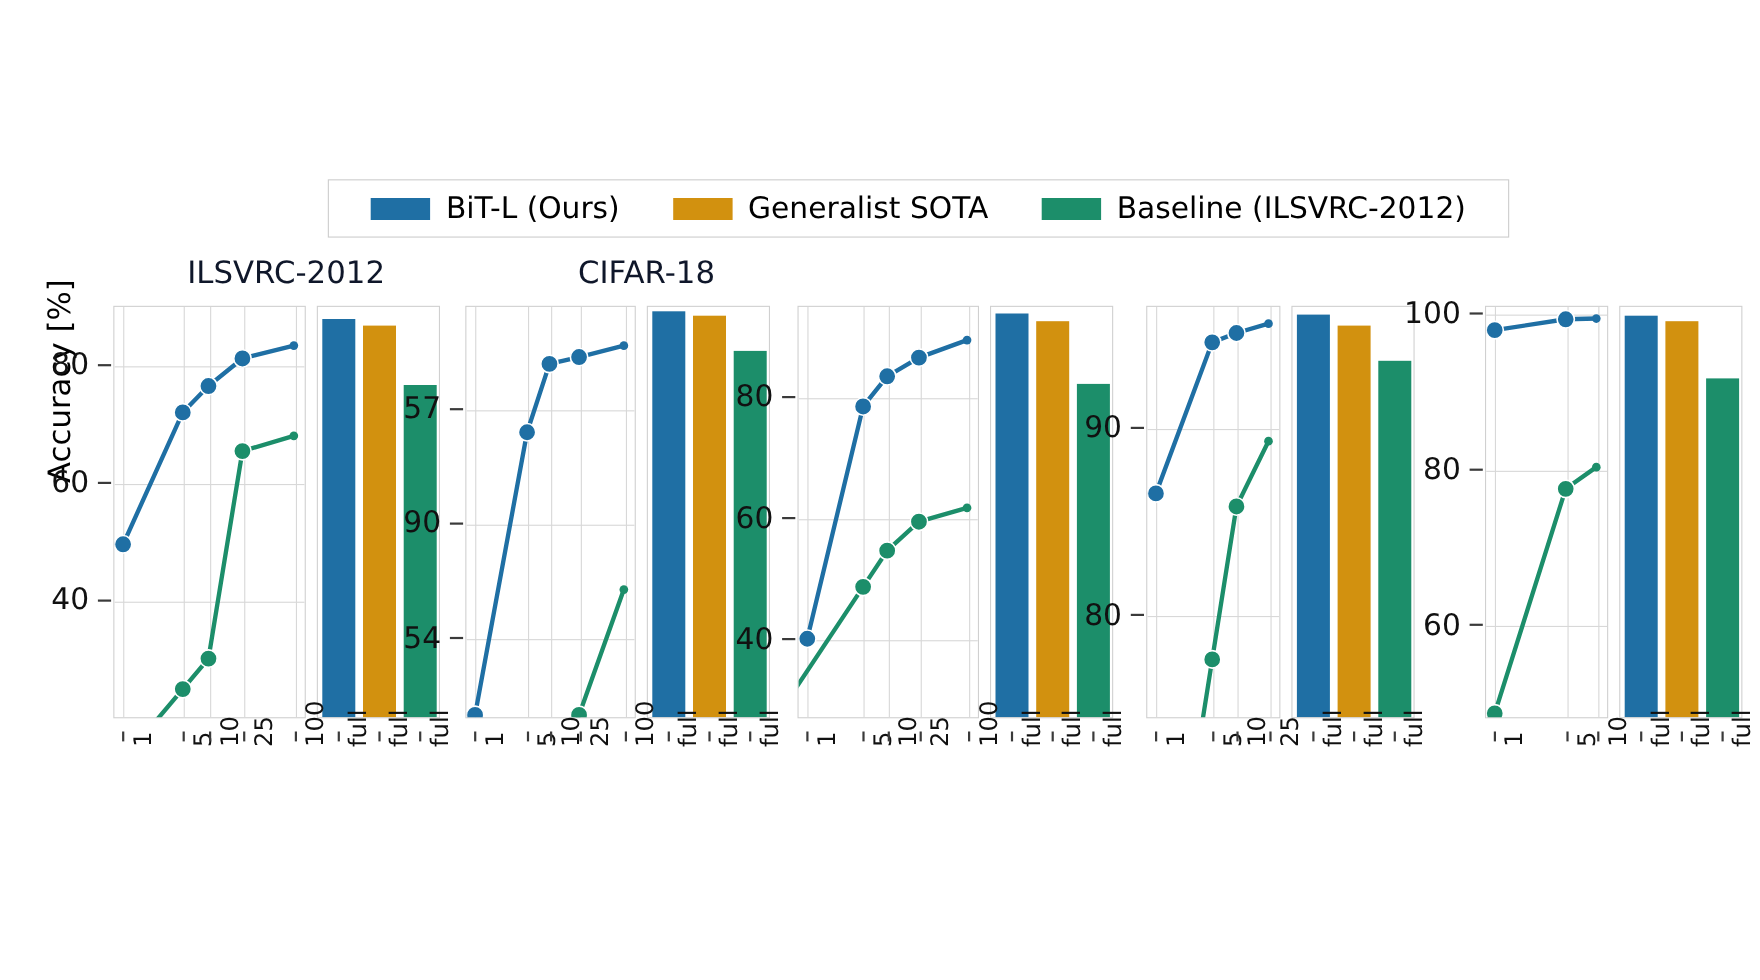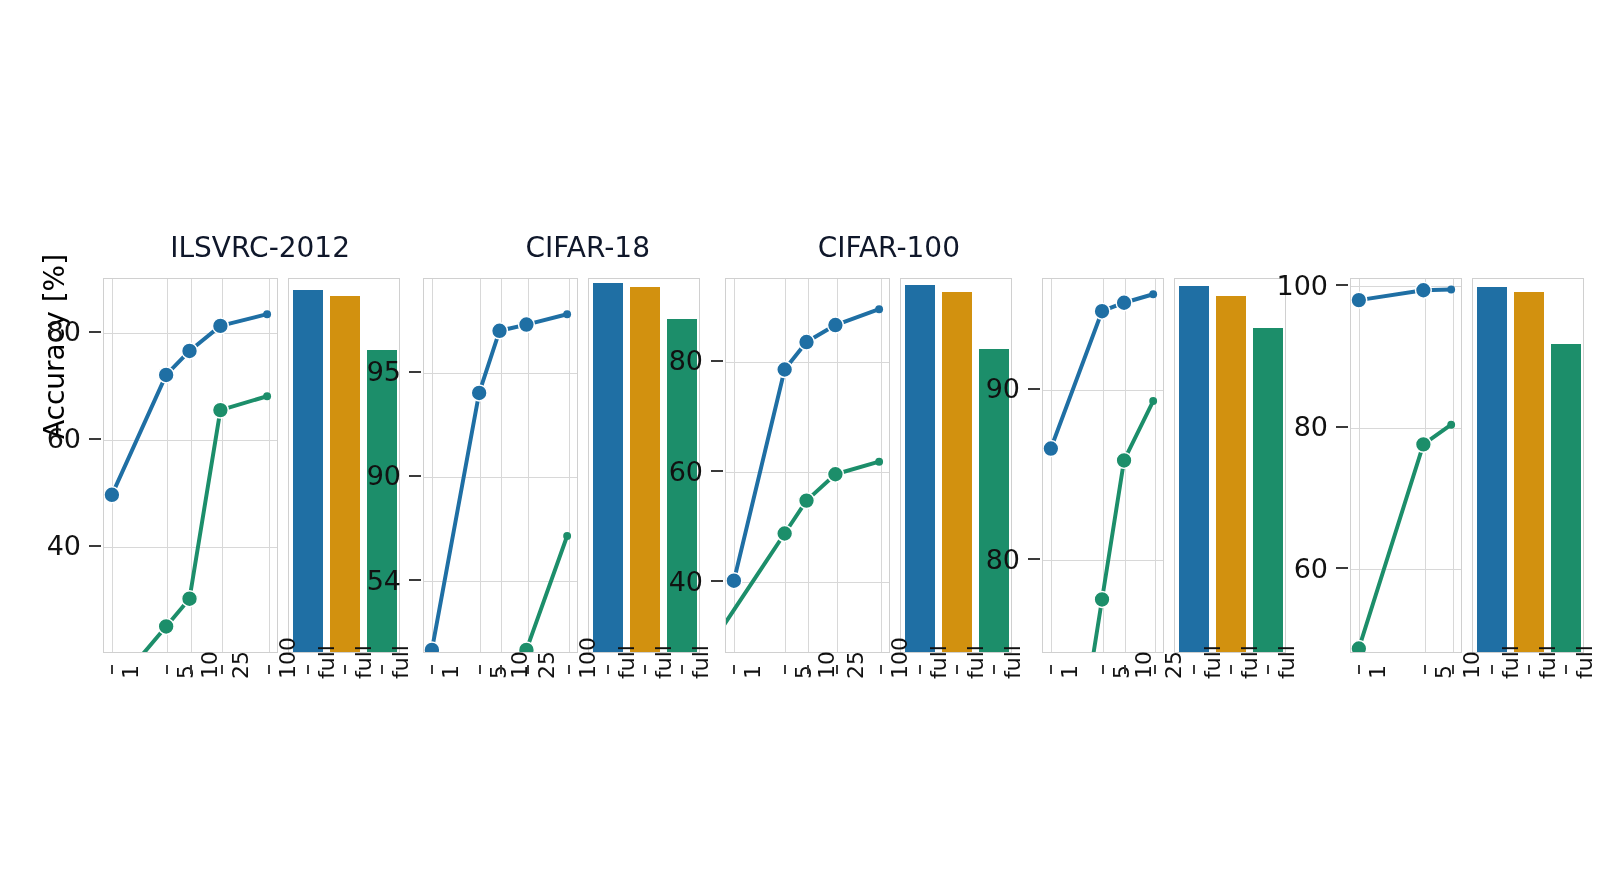--- a/index.html
+++ b/index.html
@@ -153,20 +153,34 @@
     height: 2px;
     background: #3a3a3a;
     margin-left: 8px;
   }
 </style>
 </head>
 <body>
 
 <div id="root">
 
+  <div class="legend-box">
+    <div class="legend-entry">
+      <span class="legend-swatch" style="background:#1f6fa4"></span>
+      <span class="legend-label">BiT-L (Ours)</span>
+    </div>
+    <div class="legend-entry">
+      <span class="legend-swatch" style="background:#d2910f"></span>
+      <span class="legend-label">Generalist SOTA</span>
+    </div>
+    <div class="legend-entry">
+      <span class="legend-swatch" style="background:#1c8e6a"></span>
+      <span class="legend-label">Baseline (ILSVRC-2012)</span>
+    </div>
+  </div>
 
   <div class="ylabel">Accuracy [%]</div>
 
   <div id="panels">
       <div class="panel-group" style="left: 60px; width: 290px; height: 435px;">
         <div class="panel-title">ILSVRC-2012</div>
         <div class="axes line-axes" style="left: 43px; width: 175px; height: 375px;">
           <div class="gridline-v" style="left: 8px;"></div>
           <div class="gridline-v" style="left: 62.8691px;"></div>
           <div class="gridline-v" style="left: 86.5px;"></div>
@@ -253,42 +267,41 @@
         </div>
         <div class="ytick-row" style="left: -33px; width: 84px; top: 334.083px; height: 28px;">
           <span class="ytick-text">54</span>
           <span class="ytick-dash"></span>
         </div>
         <div class="ytick-row" style="left: -33px; width: 84px; top: 229.917px; height: 28px;">
           <span class="ytick-text">90</span>
           <span class="ytick-dash"></span>
         </div>
         <div class="ytick-row" style="left: -33px; width: 84px; top: 125.75px; height: 28px;">
-          <span class="ytick-text">95</span>
+          <span class="ytick-text">57</span>
           <span class="ytick-dash"></span>
         </div>
         <div class="tick-mark" style="left: 61px; top: 433px;"></div>
         <div class="tick-label-x" style="left: 70px; top: 447px;">1</div>
         <div class="tick-mark" style="left: 108.879px; top: 433px;"></div>
         <div class="tick-label-x" style="left: 117.879px; top: 447px;">5</div>
         <div class="tick-mark" style="left: 129.5px; top: 433px;"></div>
         <div class="tick-label-x" style="left: 138.5px; top: 447px;">10</div>
         <div class="tick-mark" style="left: 156.759px; top: 433px;"></div>
         <div class="tick-label-x" style="left: 165.759px; top: 447px;">25</div>
         <div class="tick-mark" style="left: 198px; top: 433px;"></div>
         <div class="tick-label-x" style="left: 207px; top: 447px;">100</div>
         <div class="tick-mark" style="left: 236.667px; top: 433px;"></div>
         <div class="tick-label-x" style="left: 245.667px; top: 447px;">full</div>
         <div class="tick-mark" style="left: 274px; top: 433px;"></div>
         <div class="tick-label-x" style="left: 283px; top: 447px;">full</div>
         <div class="tick-mark" style="left: 311.333px; top: 433px;"></div>
         <div class="tick-label-x" style="left: 320.333px; top: 447px;">full</div>
       </div>
       <div class="panel-group" style="left: 660px; width: 300px; height: 435px;">
-        <div class="panel-title">CIFAR-100</div>
         <div class="axes line-axes" style="left: 65px; width: 165px; height: 375px;">
           <div class="gridline-v" style="left: 8px;"></div>
           <div class="gridline-v" style="left: 59.3743px;"></div>
           <div class="gridline-v" style="left: 81.5px;"></div>
           <div class="gridline-v" style="left: 110.749px;"></div>
           <div class="gridline-v" style="left: 155px;"></div>
           <div class="gridline-h" style="top: 303.309px;"></div>
           <div class="gridline-h" style="top: 193.015px;"></div>
           <div class="gridline-h" style="top: 82.7206px;"></div>
           <svg class="plot-svg" viewBox="0 0 165 375" preserveAspectRatio="none">

